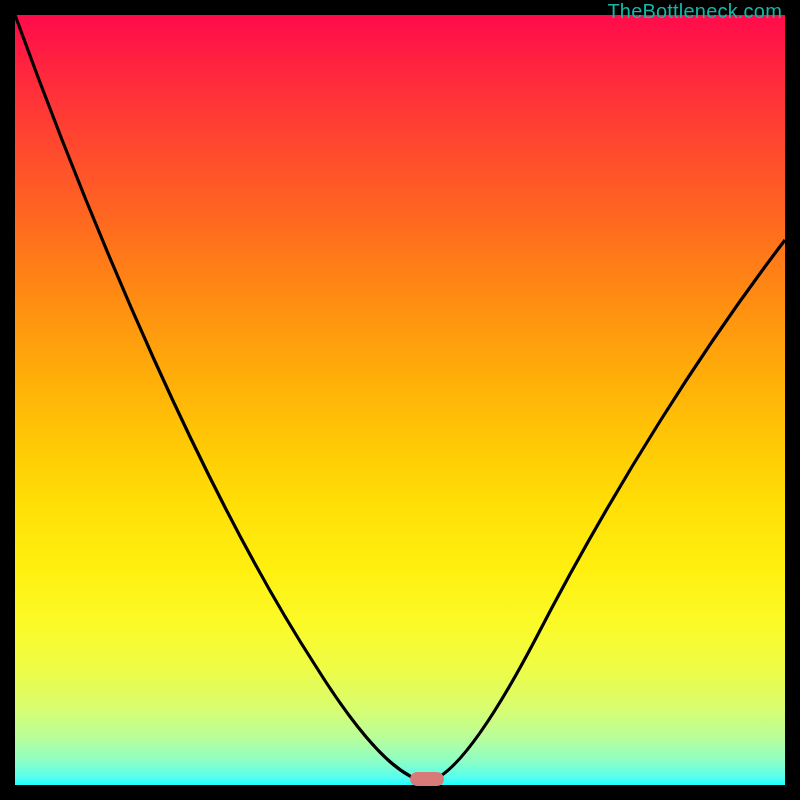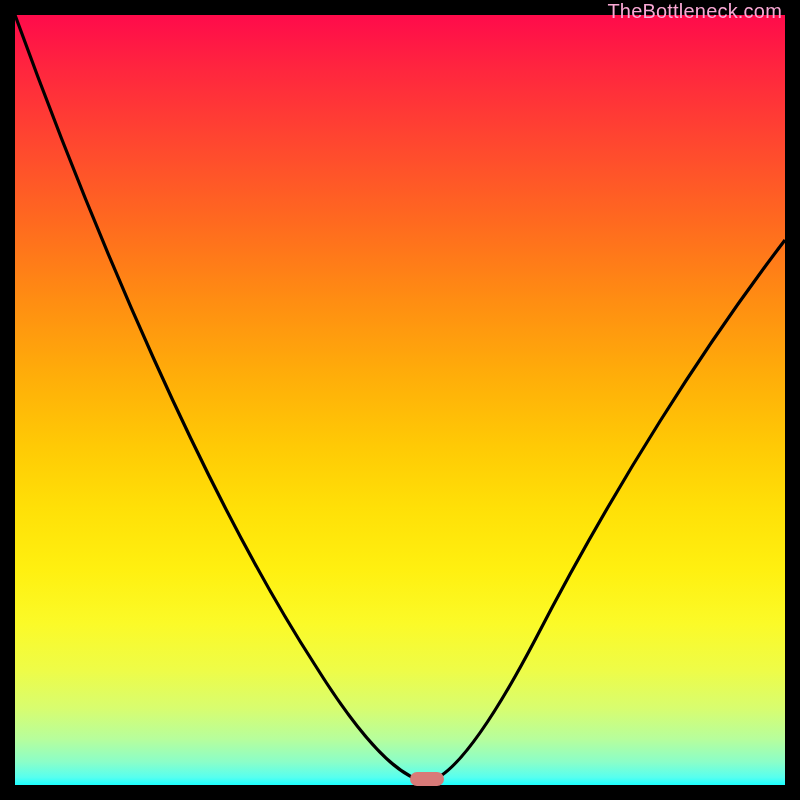--- a/index.html
+++ b/index.html
@@ -42,21 +42,21 @@
       #b7fe9c 94%,
       #8bfec8 97%,
       #57ffef 99%,
       #1cffff 100%
     );
   }
   .watermark {
     position: absolute;
     top: 0px;
     right: 18px;
-    color: #f9a8d4;
+    color: #14b8a6;
     font-size: 20px;
     font-weight: 500;
     letter-spacing: 0.2px;
     user-select: none;
   }
   svg.curve {
     position: absolute;
     left: 0;
     top: 0;
     width: 770px;

